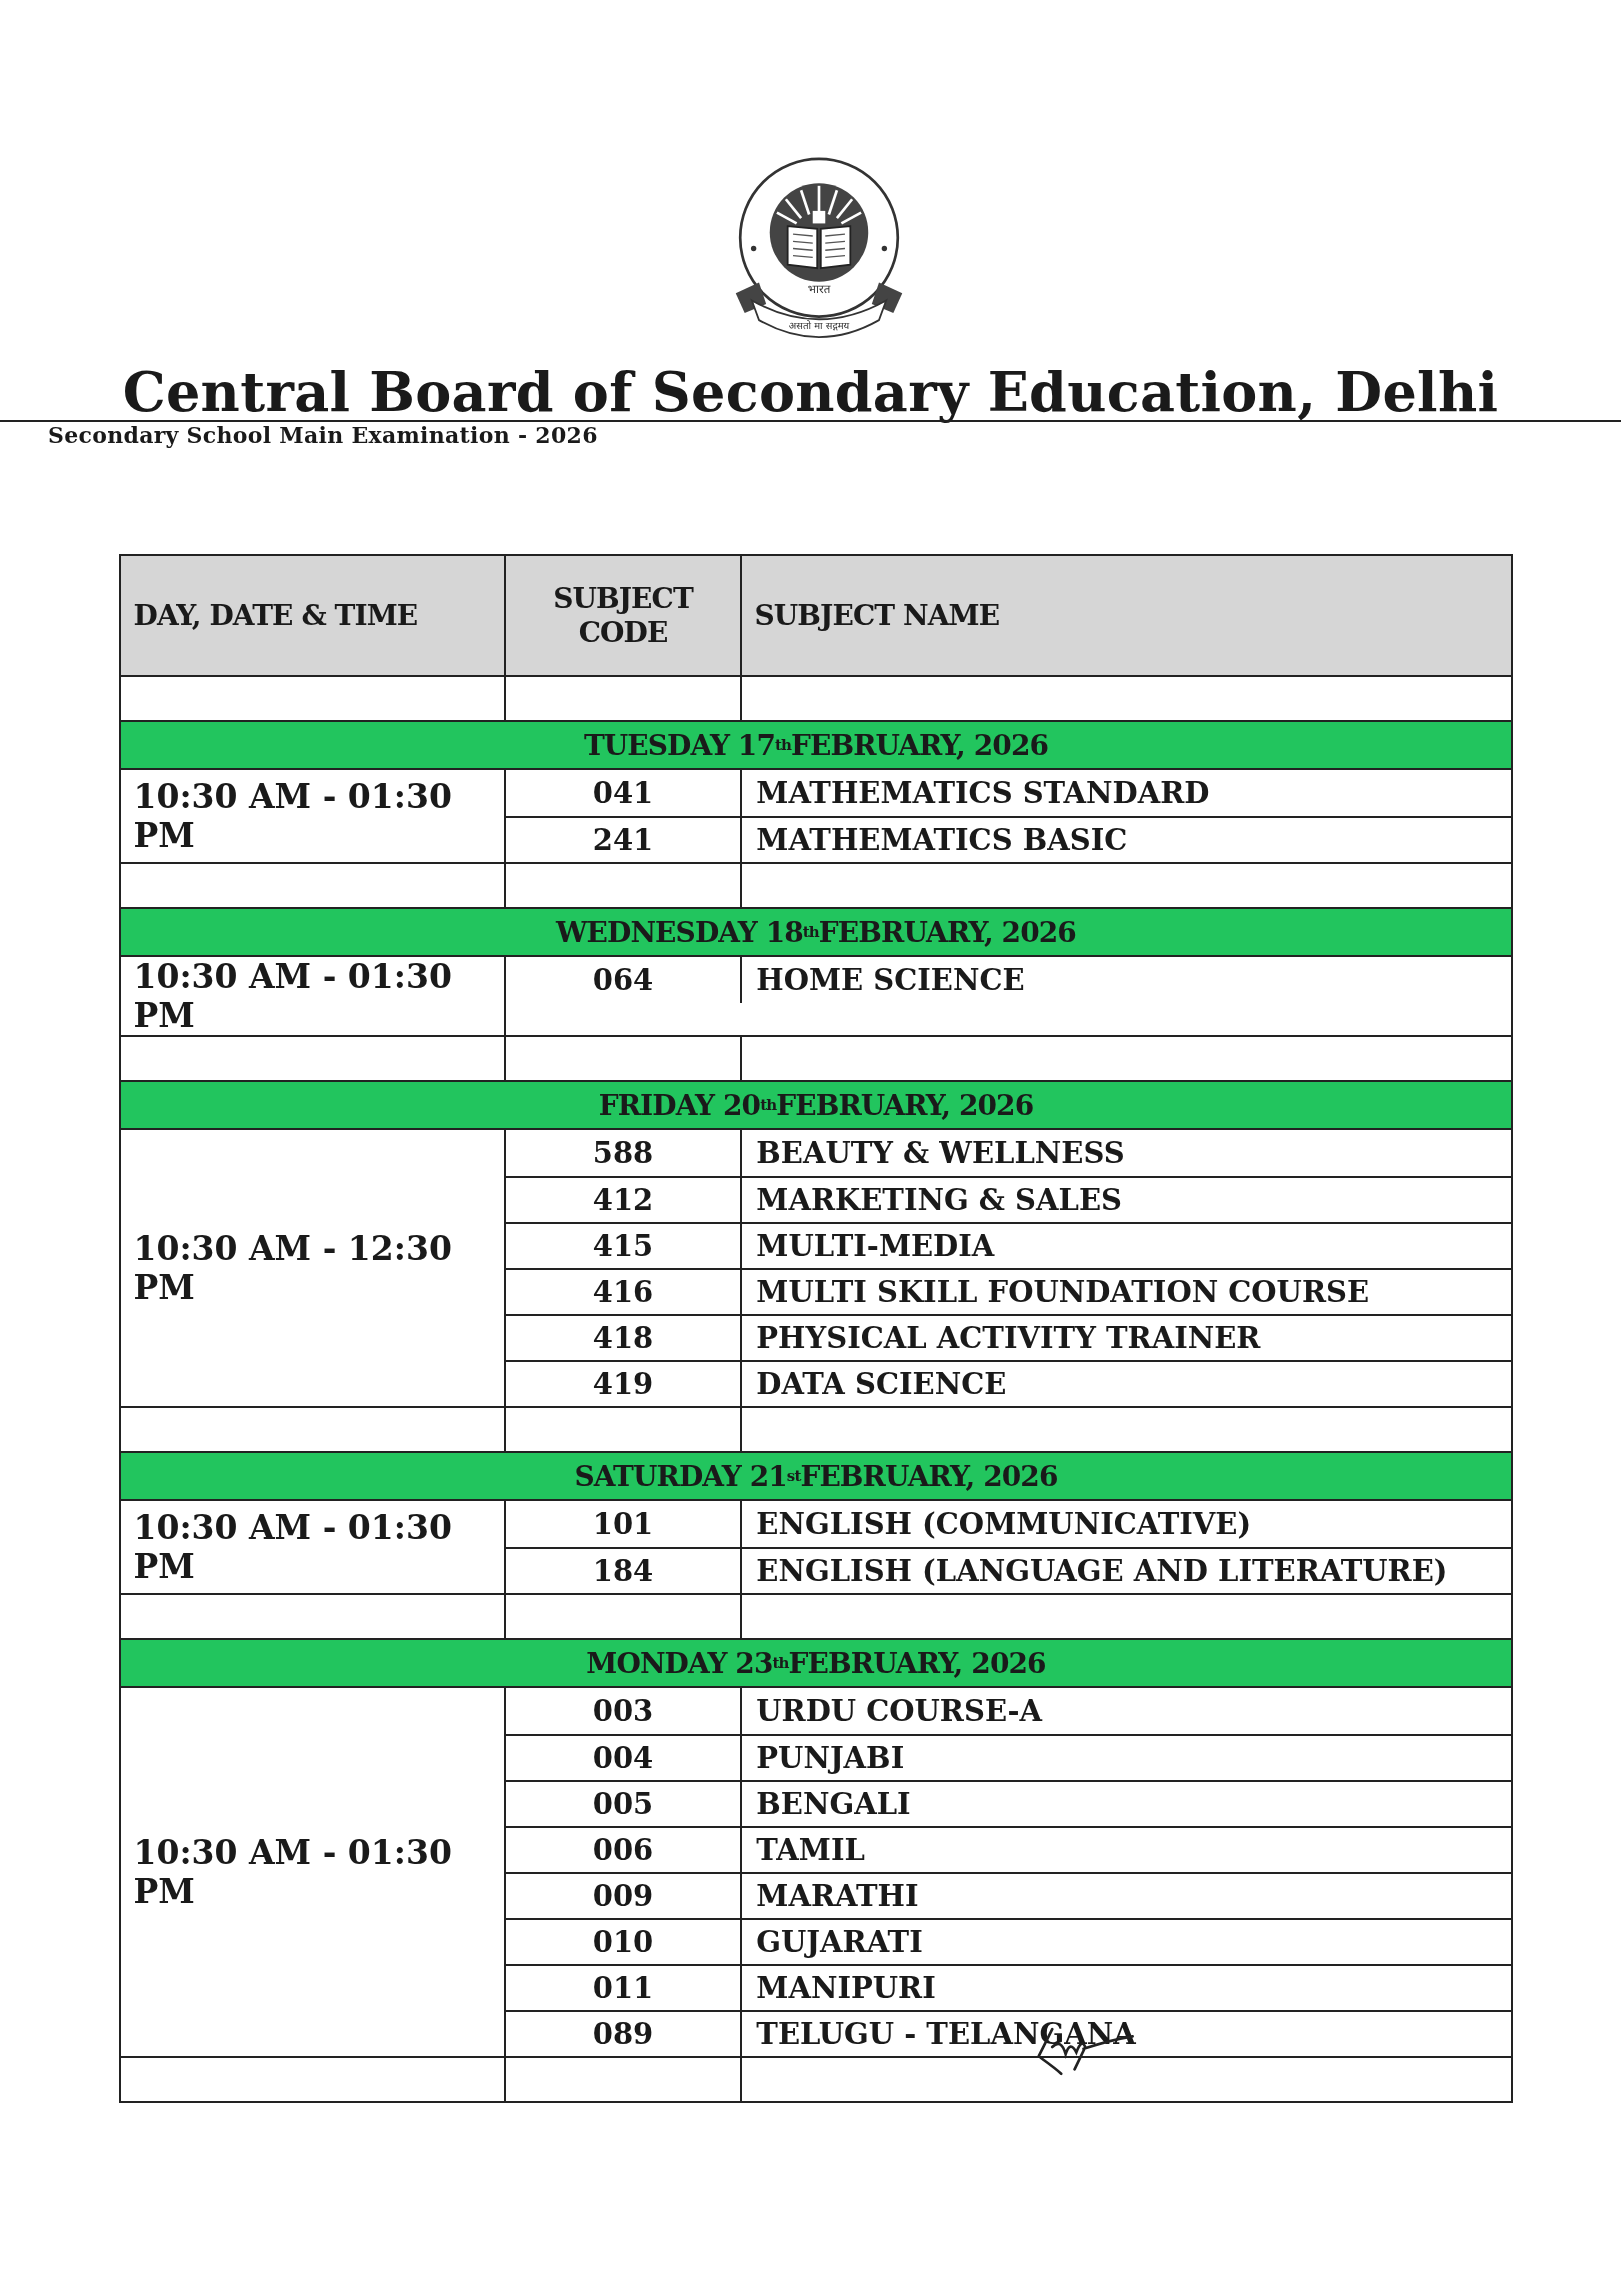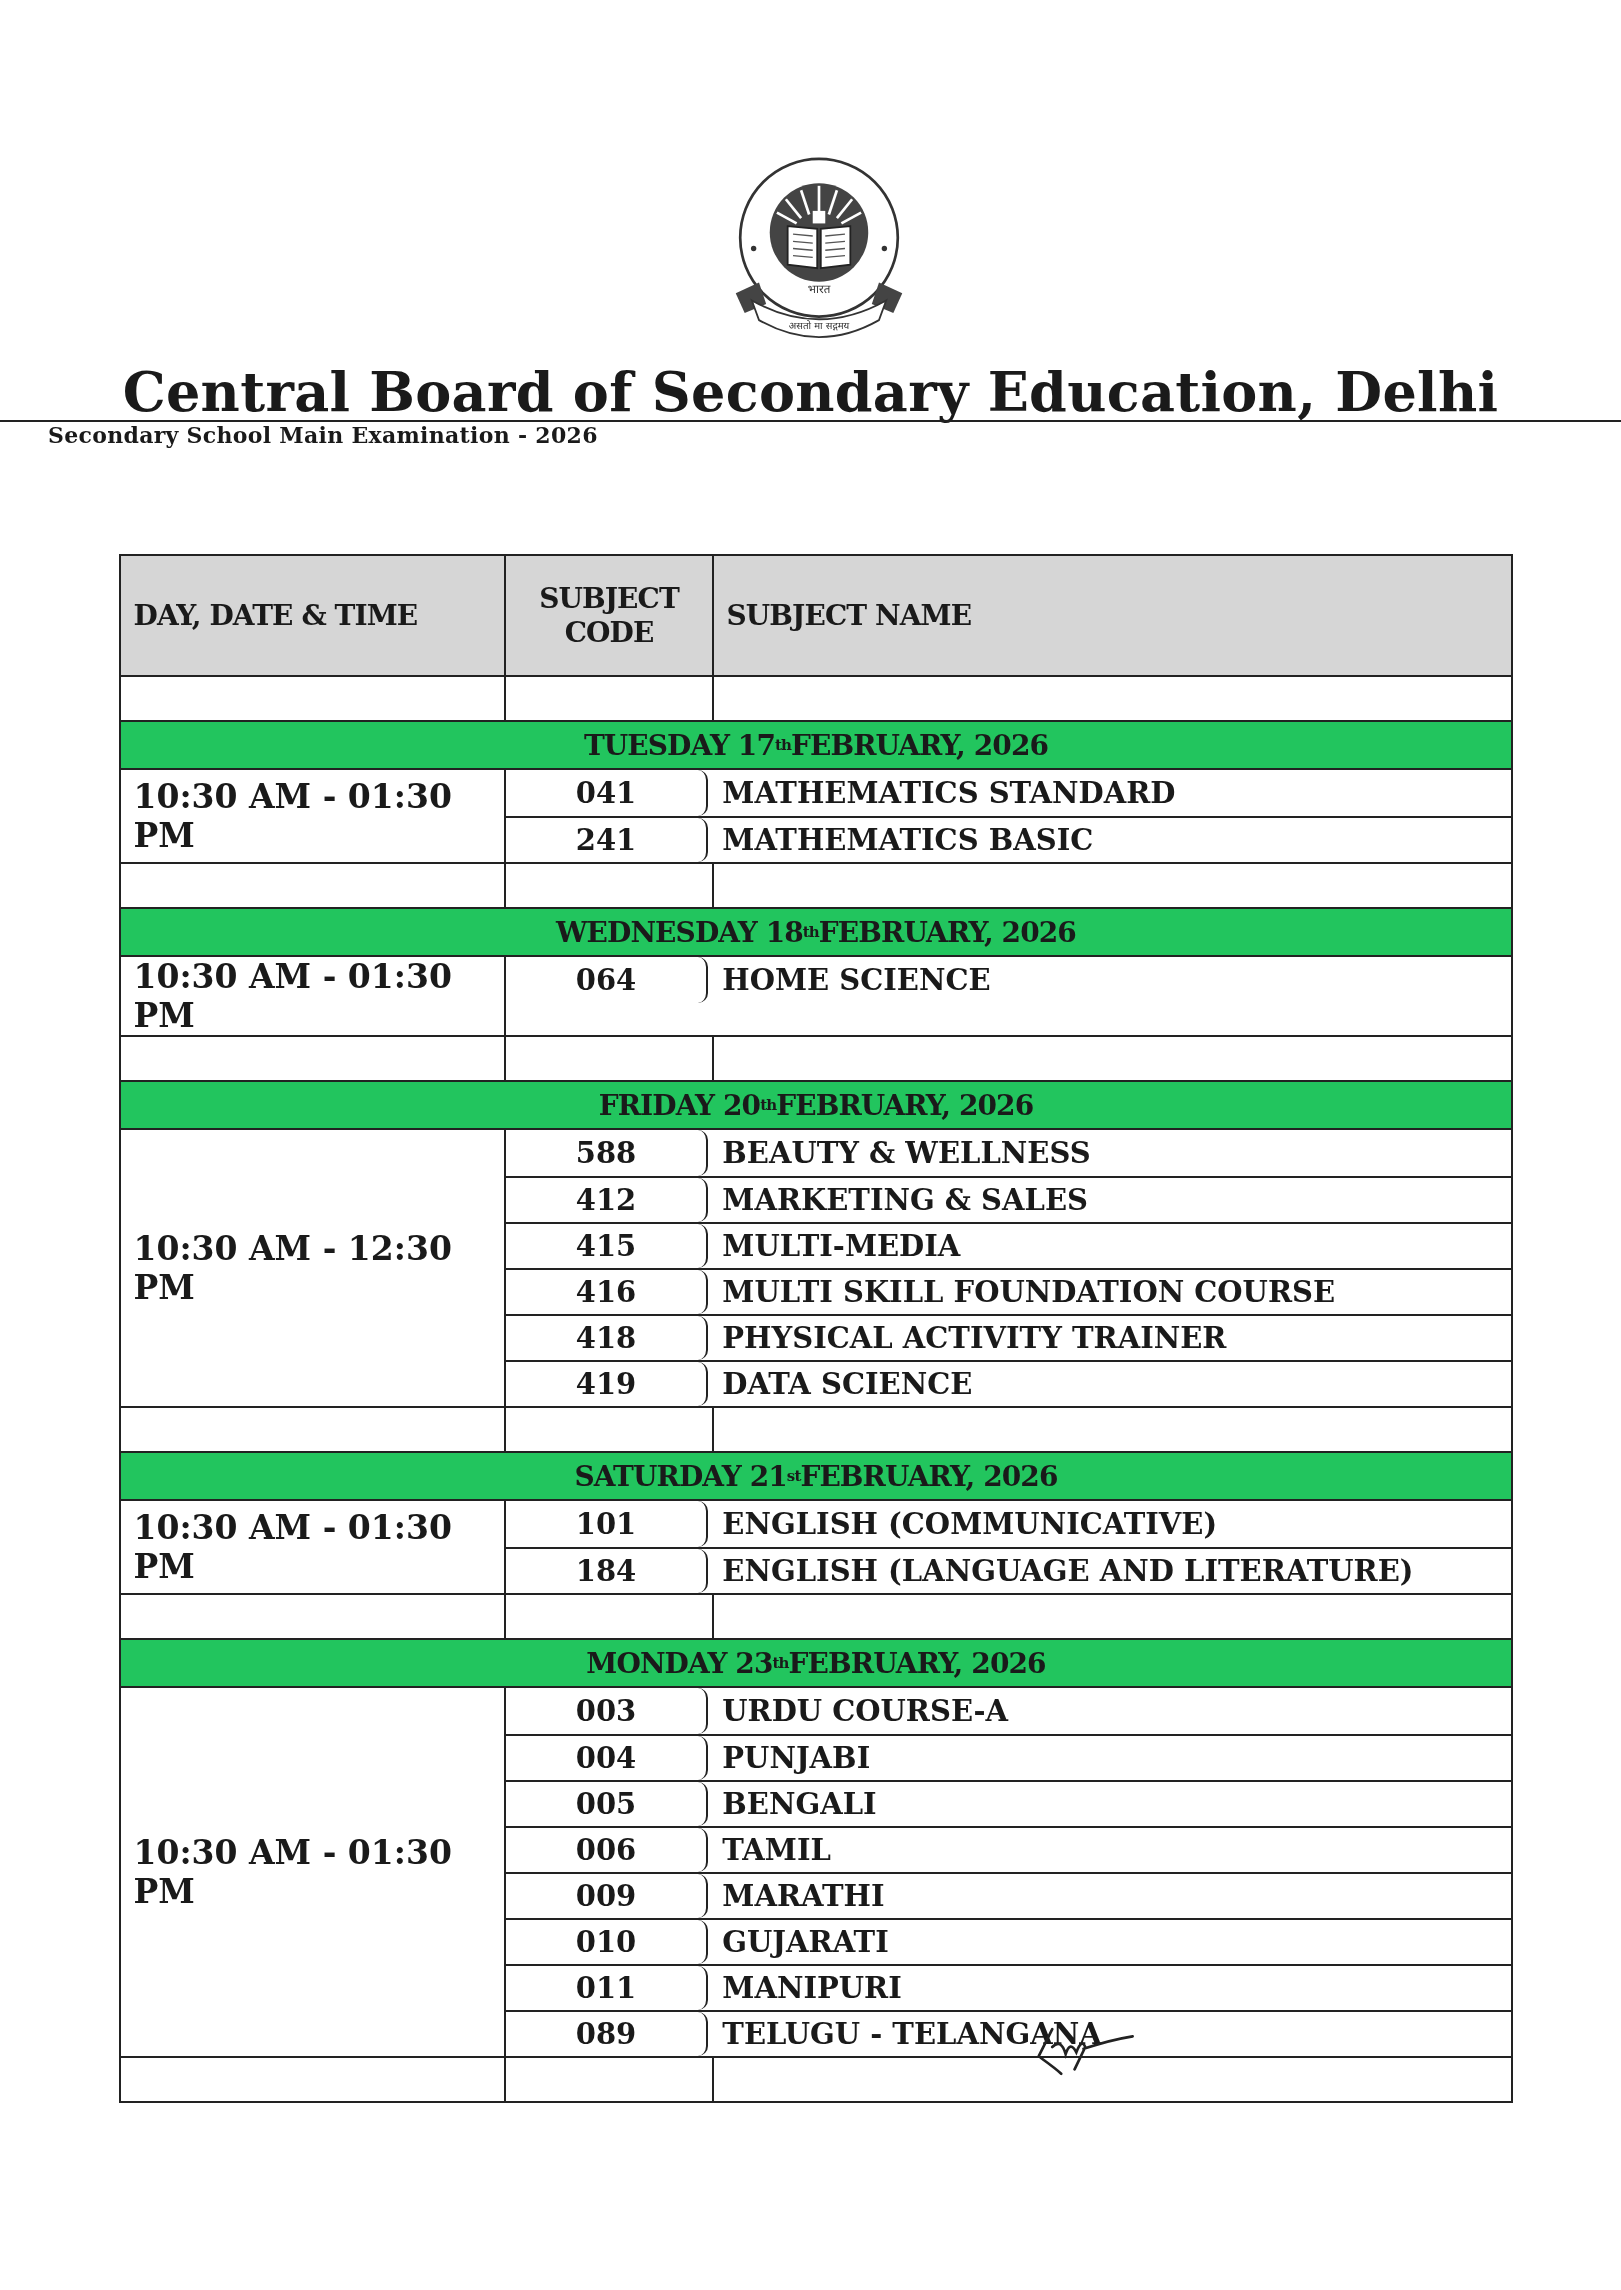--- a/index.html
+++ b/index.html
@@ -9,37 +9,37 @@
   .title { position: absolute; left: 0; width: 1621px; text-align: center; font-weight: bold; }
   .title.main { top: 360px; font-size: 54px; letter-spacing: 0.3px; }
   .title.sub { top: 420px; font-size: 22px; letter-spacing: 0.3px; padding-left: 48px; }
 
   .table { position: absolute; left: 119px; top: 554px; width: 1394px;
            border: 2.7px solid #222; box-sizing: border-box; }
   .row { display: flex; border-top: 2.7px solid #222; box-sizing: border-box; }
   .row.first { border-top: none; }
   .cell { box-sizing: border-box; display: flex; align-items: center; }
   .c1 { width: 385px; border-right: 2.7px solid #222; padding-left: 12.5px; }
-  .c2 { width: 208px; border-right: 2.7px solid #222; justify-content: center; }
+  .c2 { width: 236px; border-right: 2.7px solid #222; justify-content: center; }
   .c3 { flex: 1; padding-left: 14.3px; }
   .hdr { background: #d6d6d6; height: 119px; font-family: "DejaVu Serif", serif;
          font-weight: 900; font-size: 28px; letter-spacing: -0.9px; }
   .hdr .c2 { text-align: center; line-height: 34px; }
   .hdr .c1, .hdr .c3 { padding-left: 12.5px; }
   .spacer { height: 45px; }
   .day { background: #22c55e; height: 48px; justify-content: center; align-items: center;
          font-weight: 900; font-size: 28px; letter-spacing: -0.9px; }
   .day sup { font-size: 15px; vertical-align: super; line-height: 0; }
   .group { display: flex; border-top: 2.7px solid #222; }
   .group .c1 { font-weight: bold; font-size: 33px; }
   .group .subs { flex: 1; display: flex; flex-direction: column; }
   .sub { display: flex; height: 46px; border-top: 2.7px solid #222; box-sizing: border-box; }
   .sub.first { border-top: none; }
   .sub .c2, .sub .c3 { font-weight: bold; font-size: 29px; }
-  .sub .c2 { width: 202px; border-radius: 10px; }
+  .sub .c2 { width: 236px; }
   .signature { position: absolute; left: 1021px; top: 2020px; width: 125px; height: 63px; }
 </style>
 </head>
 <body>
 
 <svg class="emblem" viewBox="0 0 230 220">
   <circle cx="115" cy="98" r="88" fill="#fff" stroke="#333" stroke-width="3"></circle>
   <circle cx="115" cy="92" r="55" fill="#444"></circle>
   <g stroke="#fff" stroke-width="3">
     <line x1="115" y1="40" x2="115" y2="70"></line>

